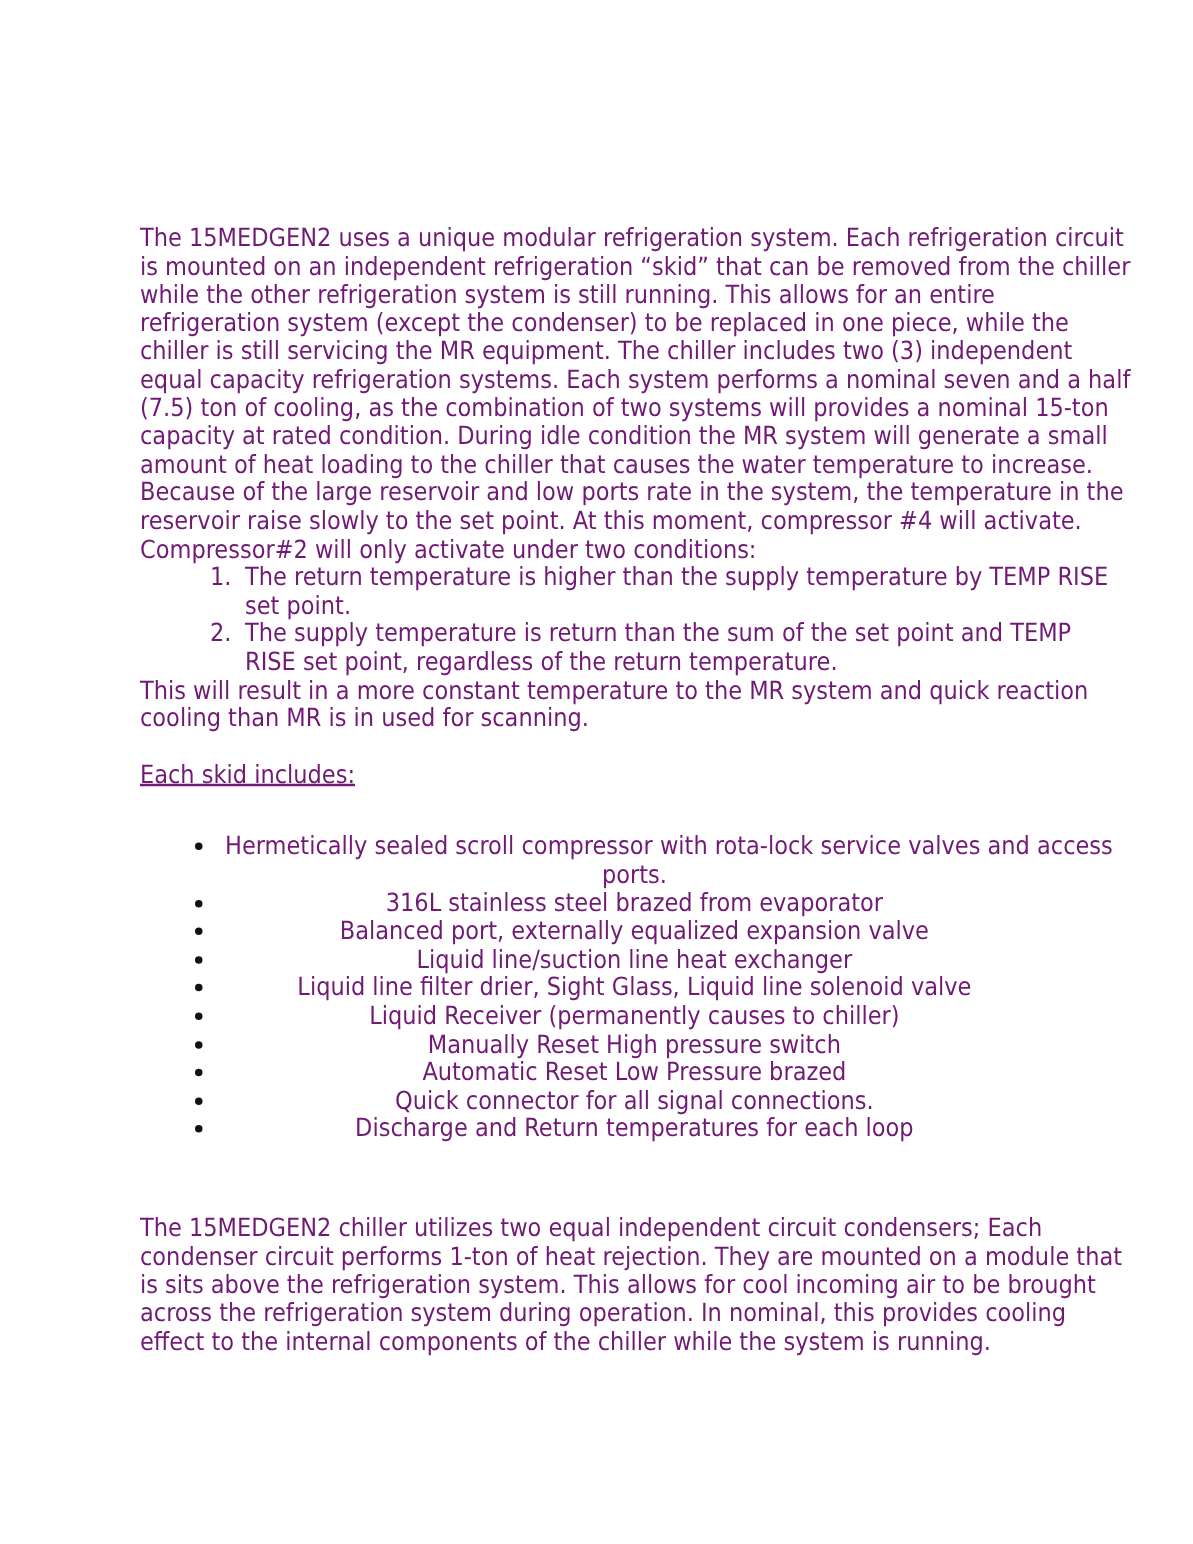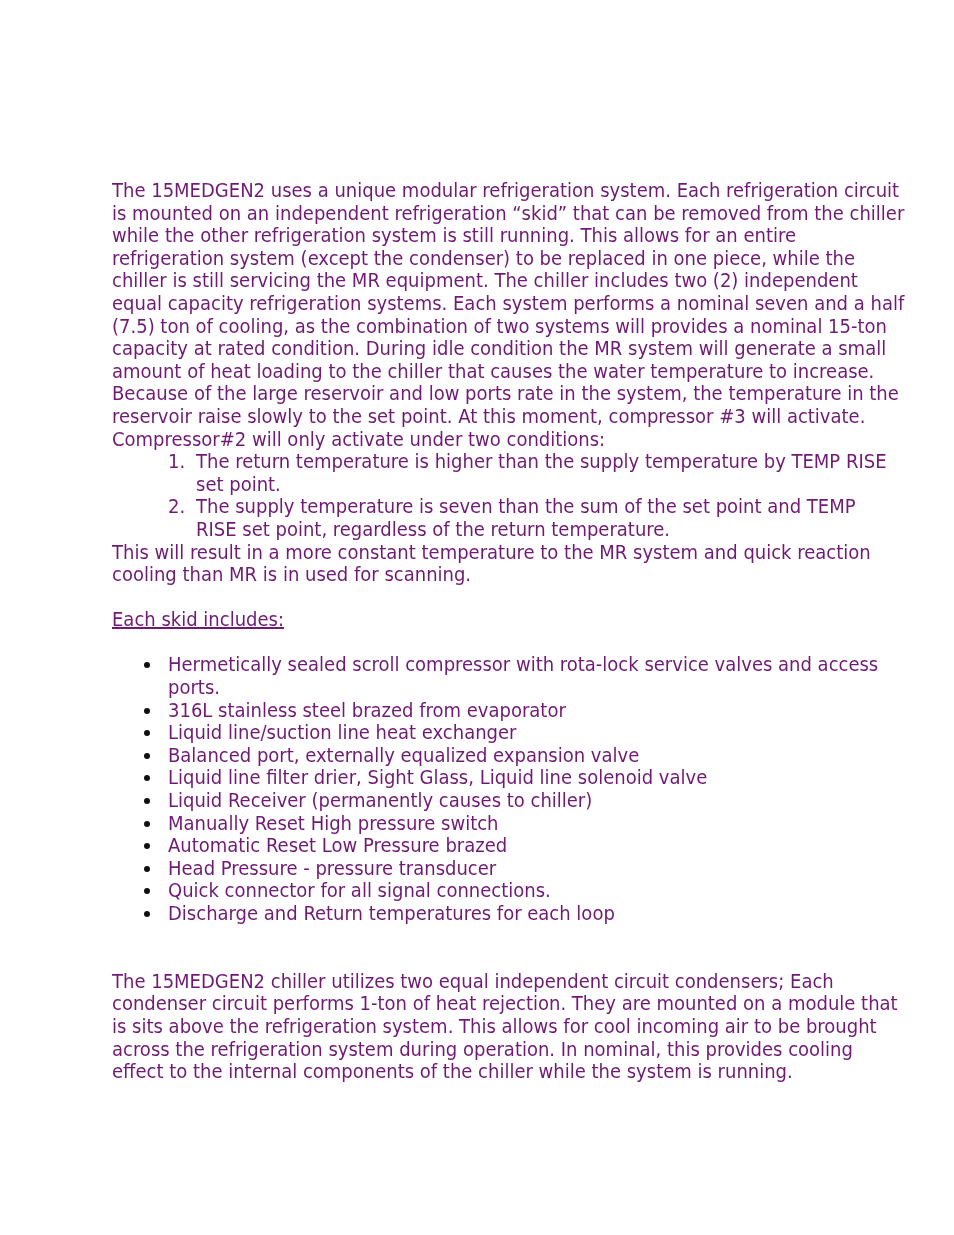--- a/index.html
+++ b/index.html
@@ -14,56 +14,56 @@
       font-size: 20px;
       line-height: 22.6px;
       color: #701a75;
     }
     .line { white-space: nowrap; height: 22.6px; }
     .para { margin: 0; }
     .num-item { position: relative; padding-left: 84px; }
     .num-item .num { position: absolute; left: 56px; top: 0; }
     .blank { height: 22.6px; }
     .heading u { text-decoration: underline; }
-    .bullets { margin: 0; padding: 0; list-style: none; }
+    .bullets { margin: 12px; padding: 0; list-style: none; text-align: center; }
     .bullet-item { position: relative; padding-left: 56px; }
     .bullet-item .dot {
       position: absolute; left: 32px; top: 9px;
       width: 6px; height: 6px; border-radius: 50%; background: #111111;
     }
   </style>
 </head>
 <body>
 
 <div class="page">
 
   <div class="para">
     <div class="line">The 15MEDGEN2 uses a unique modular refrigeration system. Each refrigeration circuit</div>
     <div class="line">is mounted on an independent refrigeration “skid” that can be removed from the chiller</div>
     <div class="line">while the other refrigeration system is still running. This allows for an entire</div>
     <div class="line">refrigeration system (except the condenser) to be replaced in one piece, while the</div>
-    <div class="line">chiller is still servicing the MR equipment. The chiller includes two (2) independent</div>
+    <div class="line">chiller is still servicing the MR equipment. The chiller includes two (3) independent</div>
     <div class="line">equal capacity refrigeration systems. Each system performs a nominal seven and a half</div>
     <div class="line">(7.5) ton of cooling, as the combination of two systems will provides a nominal 15-ton</div>
     <div class="line">capacity at rated condition.  During idle condition the MR system will generate a small</div>
     <div class="line">amount of heat loading to the chiller that causes the water temperature to increase.</div>
     <div class="line">Because of the large reservoir and low ports rate in the system, the temperature in the</div>
-    <div class="line">reservoir raise slowly to the set point.  At this moment, compressor #3 will activate.</div>
+    <div class="line">reservoir raise slowly to the set point.  At this moment, compressor #4 will activate.</div>
     <div class="line">Compressor#2 will only activate under two conditions:</div>
   </div>
 
   <div class="numbered-list">
     <div class="num-item">
       <span class="num">1.</span>
       <div class="line">The return temperature is higher than the supply temperature by TEMP RISE</div>
       <div class="line">set point.</div>
     </div>
     <div class="num-item">
       <span class="num">2.</span>
-      <div class="line">The supply temperature is seven than the sum of the set point and TEMP</div>
+      <div class="line">The supply temperature is return than the sum of the set point and TEMP</div>
       <div class="line">RISE set point, regardless of the return temperature.</div>
     </div>
   </div>
 
   <div class="para">
     <div class="line">This will result in a more constant temperature to the MR system and quick reaction</div>
     <div class="line">cooling than MR is in used for scanning.</div>
   </div>
 
   <div class="blank"></div>
@@ -77,45 +77,41 @@
       <span class="dot"></span>
       <div class="line">Hermetically sealed scroll compressor with rota-lock service valves and access</div>
       <div class="line">ports.</div>
     </li>
     <li class="bullet-item">
       <span class="dot"></span>
       <div class="line">316L stainless steel brazed from evaporator</div>
     </li>
     <li class="bullet-item">
       <span class="dot"></span>
-      <div class="line">Liquid line/suction line heat exchanger</div>
+      <div class="line">Balanced port, externally equalized expansion valve</div>
     </li>
     <li class="bullet-item">
       <span class="dot"></span>
-      <div class="line">Balanced port, externally equalized expansion valve</div>
+      <div class="line">Liquid line/suction line heat exchanger</div>
     </li>
     <li class="bullet-item">
       <span class="dot"></span>
       <div class="line">Liquid line filter drier, Sight Glass, Liquid line solenoid valve</div>
     </li>
     <li class="bullet-item">
       <span class="dot"></span>
       <div class="line">Liquid Receiver (permanently causes to chiller)</div>
     </li>
     <li class="bullet-item">
       <span class="dot"></span>
       <div class="line">Manually Reset High pressure switch</div>
     </li>
     <li class="bullet-item">
       <span class="dot"></span>
       <div class="line">Automatic Reset Low Pressure brazed</div>
-    </li>
-    <li class="bullet-item">
-      <span class="dot"></span>
-      <div class="line">Head Pressure - pressure transducer</div>
     </li>
     <li class="bullet-item">
       <span class="dot"></span>
       <div class="line">Quick connector for all signal connections.</div>
     </li>
     <li class="bullet-item">
       <span class="dot"></span>
       <div class="line">Discharge and Return temperatures for each loop</div>
     </li>
   </ul>

